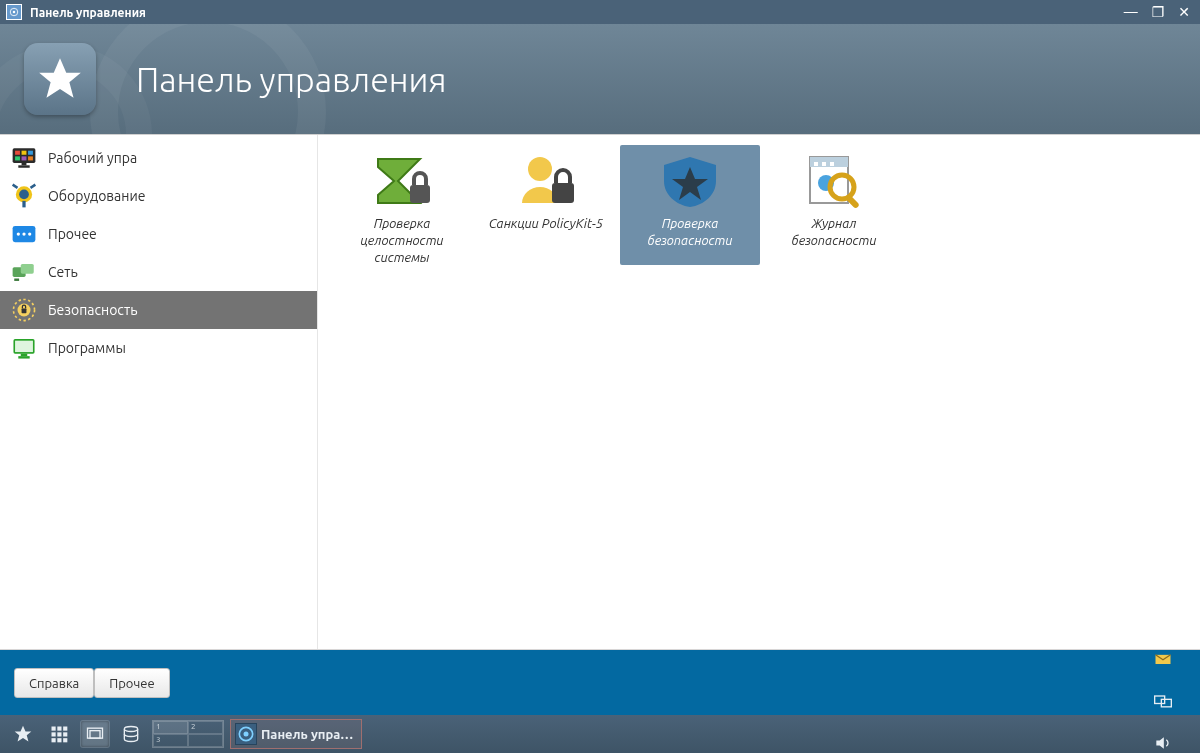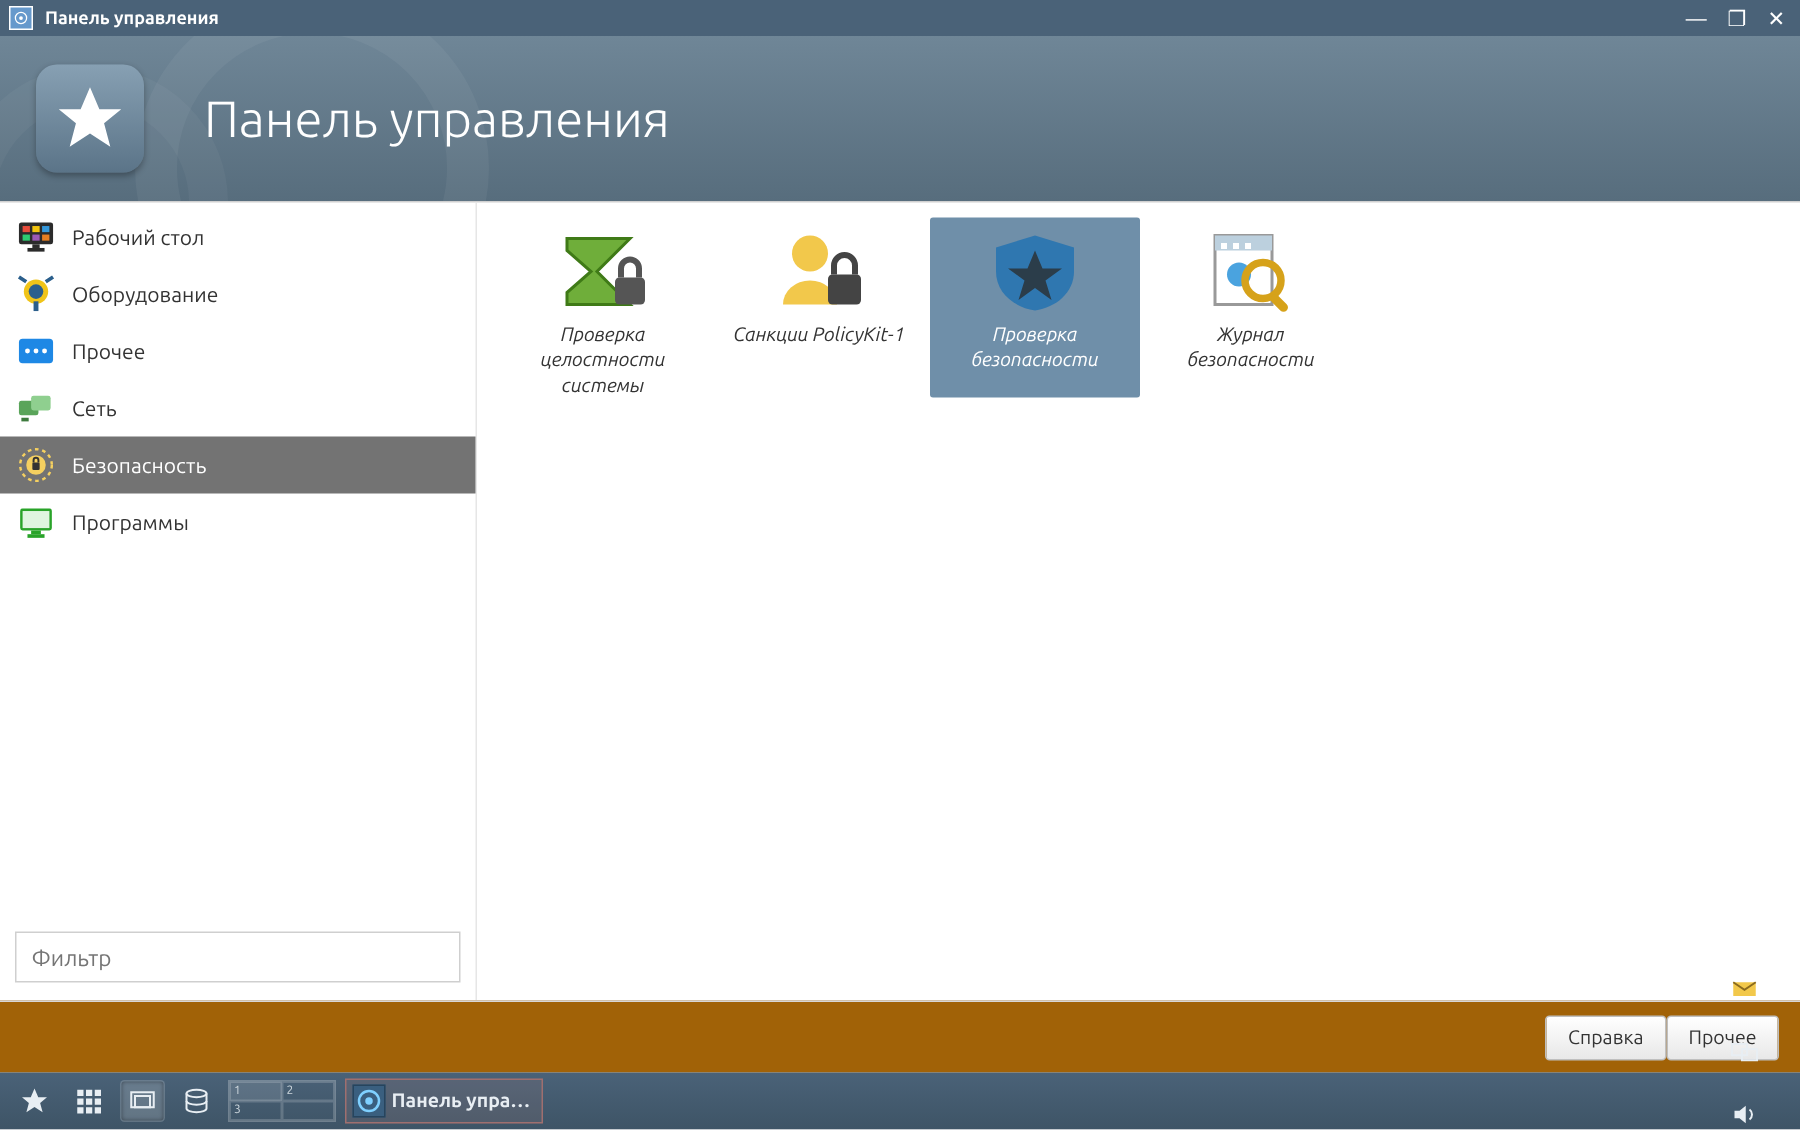--- a/index.html
+++ b/index.html
@@ -34,21 +34,21 @@
   .filter-wrap input { width:100%; height:34px; border:1px solid #cfcfcf; background:#fff; padding:0 10px; font-size:15px; color:#888; outline:none; }
 
   
   .content { flex:1; padding:10px 14px; display:flex; flex-wrap:wrap; align-content:flex-start; gap:4px;}
   .tile { width:140px; height:120px; display:flex; flex-direction:column; align-items:center; justify-content:flex-start; padding:8px 4px; text-align:center; font-size:13px; color:#333; cursor:pointer; border-radius:2px;font-style:italic; }
   .tile.selected { background:#6f8fa9; color:#fff; }
   .tile .tile-icon { width:64px; height:56px; display:flex; align-items:center; justify-content:center; margin-bottom:6px;}
   .tile .tile-label { line-height:1.3; }
 
   
-  .btnbar { height:48px; background:#a16207; border-top:1px solid #d8d6d6; display:flex; align-items:center; justify-content:flex-end; padding:0 14px;}
+  .btnbar { height:66px; background:#0369a1; border-top:1px solid #d8d6d6; display:flex; align-items:center; justify-content:flex-start; padding:0 14px;}
   .btnbar button { height:30px; padding:0 14px; background:linear-gradient(#ffffff,#e8e8e8); border:1px solid #bfbfbf; border-radius:3px; font-size:13px; cursor:pointer; color:#333;}
 
   
   .taskbar { height:38px; background:linear-gradient(#4a6278,#3e5466); display:flex; align-items:center; padding:0 8px; gap:6px; color:#e8eef3; font-size:13px;}
   .taskbar .tb-btn { width:30px; height:28px; display:flex; align-items:center; justify-content:center; border:1px solid transparent; border-radius:3px; cursor:pointer;}
   .taskbar .tb-btn.toggled { background:rgba(255,255,255,0.18); box-shadow: inset 0 0 3px rgba(0,0,0,.4);}
   .taskbar svg{ width:20px; height:20px; }
   .taskbar .pager { display:flex; flex-direction:column; width:72px; height:28px; border:1px solid rgba(255,255,255,.25); }
   .taskbar .pager .row { display:flex; flex:1; }
   .taskbar .pager .cell { flex:1; border:1px solid rgba(255,255,255,.18); font-size:8px; color:#cfd8de; position:relative; display:flex; align-items:flex-start; justify-content:flex-start; padding-left:2px; cursor:pointer;}
@@ -98,21 +98,21 @@
               <rect x="5" y="7" width="6" height="5" fill="#e74c3c"></rect>
               <rect x="13" y="7" width="6" height="5" fill="#f1c40f"></rect>
               <rect x="21" y="7" width="6" height="5" fill="#3498db"></rect>
               <rect x="5" y="14" width="6" height="5" fill="#2ecc71"></rect>
               <rect x="13" y="14" width="6" height="5" fill="#9b59b6"></rect>
               <rect x="21" y="14" width="6" height="5" fill="#e67e22"></rect>
               <rect x="13" y="22" width="6" height="3" fill="#2b2b2b"></rect>
               <rect x="9" y="25" width="14" height="3" fill="#2b2b2b"></rect>
             </svg>
         </span>
-        <span>Рабочий стол</span>
+        <span>Рабочий упра</span>
       </div>
 
       <div class="sidebar-item">
         <span class="icon">
           <svg viewBox="0 0 32 32">
               <circle cx="16" cy="14" r="10" fill="#f0c419"></circle>
               <circle cx="16" cy="14" r="6" fill="#2b5f8c"></circle>
               <rect x="14" y="22" width="4" height="8" fill="#2b5f8c"></rect>
               <path d="M8 6 L2 2 M24 6 L30 2" stroke="#2b5f8c" stroke-width="3"></path>
             </svg>
@@ -161,23 +161,20 @@
               <rect x="3" y="5" width="26" height="18" rx="2" fill="#29a329"></rect>
               <rect x="5" y="7" width="22" height="14" fill="#dff5df"></rect>
               <rect x="12" y="23" width="8" height="3" fill="#29a329"></rect>
               <rect x="9" y="26" width="14" height="3" fill="#29a329"></rect>
             </svg>
         </span>
         <span>Программы</span>
       </div>
 
 
-    </div>
-    <div class="filter-wrap">
-      <input type="text" placeholder="Фильтр" style="">
     </div>
   </div>
 
   <div class="content">
 
     <div class="tile">
       <div class="tile-icon">
         <svg viewBox="0 0 64 56">
             <path d="M8 6 H50 L28 28 L50 50 H8 V42 L24 28 L8 14 Z" fill="#6fae3a" stroke="#3f7a17" stroke-width="2"></path>
             <rect x="40" y="32" width="20" height="18" rx="3" fill="#555"></rect>
@@ -189,21 +186,21 @@
 
     <div class="tile">
       <div class="tile-icon">
         <svg viewBox="0 0 64 56">
             <circle cx="26" cy="16" r="12" fill="#f2c84b"></circle>
             <path d="M8 50 a18 16 0 0 1 36 0 Z" fill="#f2c84b"></path>
             <rect x="38" y="30" width="22" height="20" rx="3" fill="#444"></rect>
             <path d="M42 30 v-6 a7 7 0 0 1 14 0 v6" fill="none" stroke="#444" stroke-width="4"></path>
           </svg>
       </div>
-      <div class="tile-label">Санкции PolicyKit-1</div>
+      <div class="tile-label">Санкции PolicyKit-5</div>
     </div>
 
     <div class="tile selected">
       <div class="tile-icon">
         <svg viewBox="0 0 64 56">
             <path d="M32 4 L58 12 V28 C58 42 46 52 32 54 C18 52 6 42 6 28 V12 Z" fill="#2f77b0"></path>
             <polygon points="32,14 37,26 50,26 39,34 43,47 32,39 21,47 25,34 14,26 27,26" fill="#2b3d4a"></polygon>
           </svg>
       </div>
       <div class="tile-label">Проверка безопасности</div>

